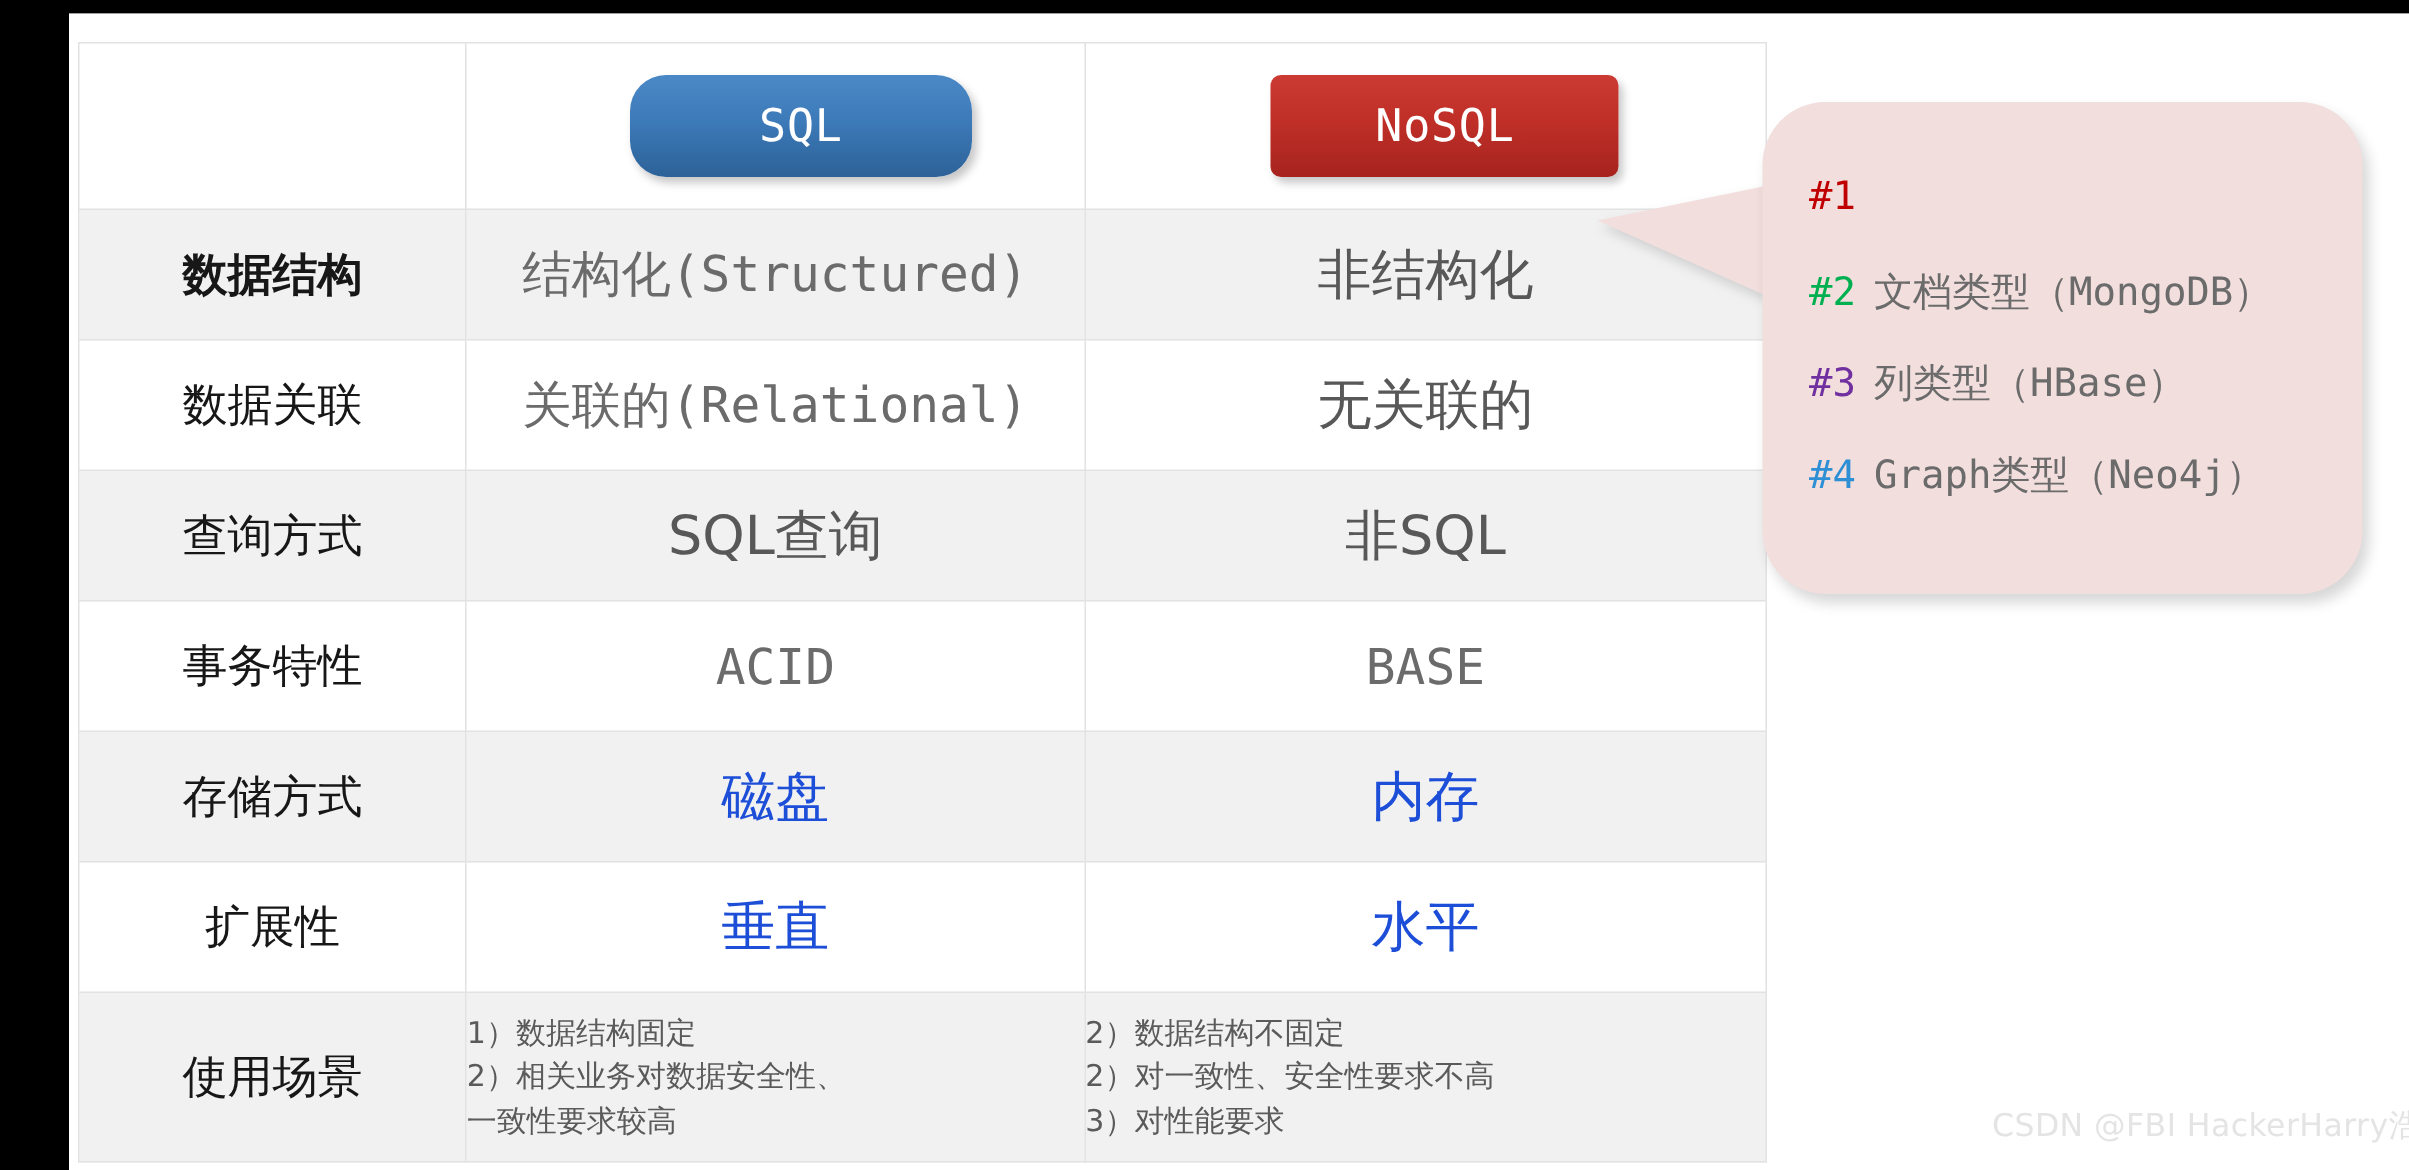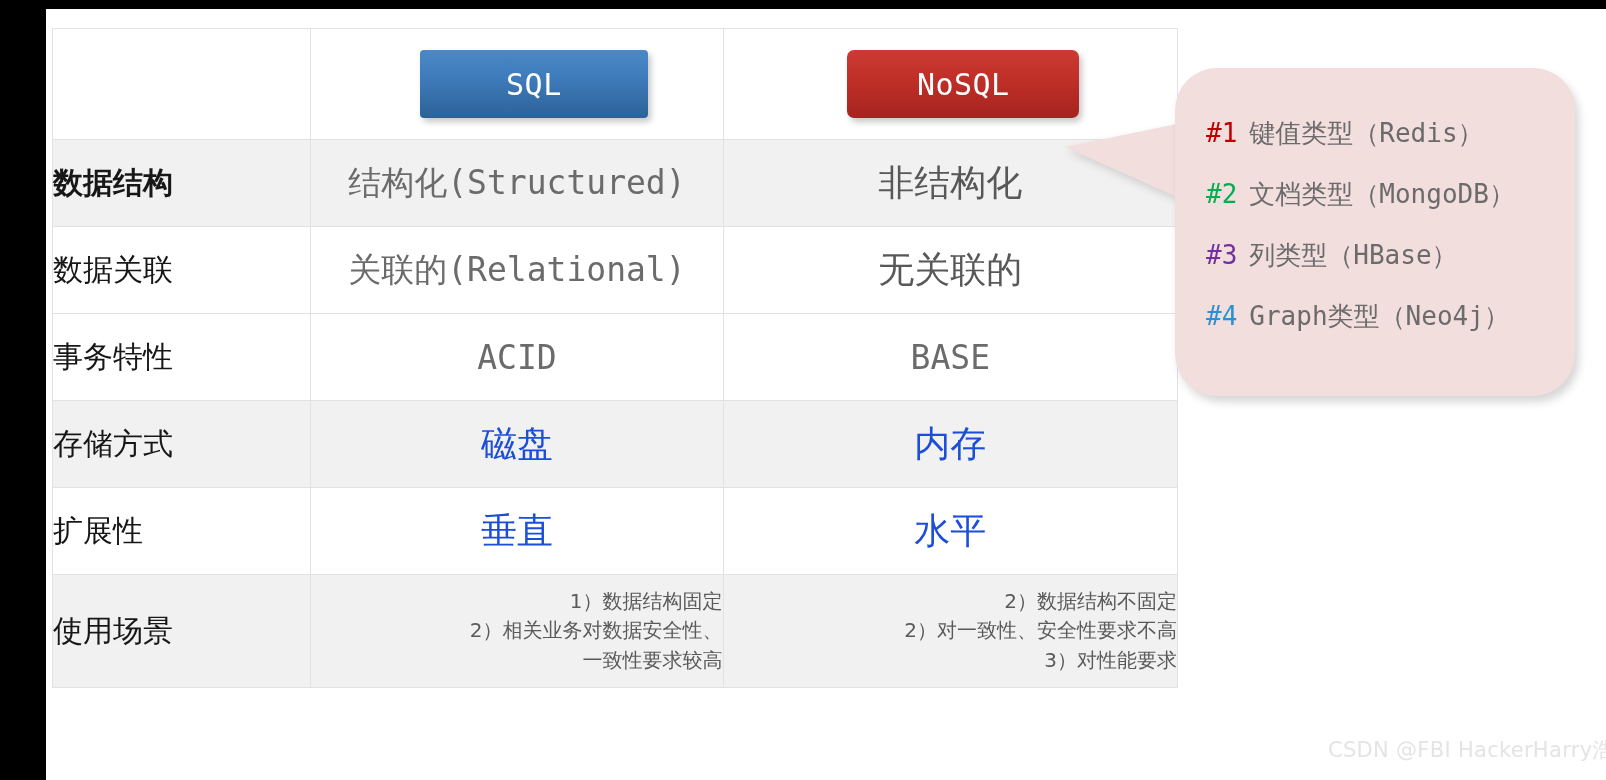--- a/index.html
+++ b/index.html
@@ -61,36 +61,36 @@
     justify-content: center;
     color: #ffffff;
     font-size: 30px;
     letter-spacing: 0.5px;
     font-family: "DejaVu Sans Mono", "Liberation Mono", monospace;
   }
   .pill-sql {
     width: 228px;
     height: 68px;
     margin-left: 34px;
-    border-radius: 4px;
+    border-radius: 24px;
     background: linear-gradient(180deg, #4b88c6 0%, #3d7ab9 45%, #2c6297 100%);
     box-shadow: 3px 4px 6px rgba(0,0,0,0.22);
   }
   .pill-nosql {
     width: 232px;
     height: 68px;
     margin-left: 26px;
     border-radius: 7px;
     background: linear-gradient(180deg, #cb3a33 0%, #bf2f28 45%, #a7231e 100%);
     box-shadow: 3px 4px 6px rgba(0,0,0,0.22);
     text-align: center;
   }
 
   .row-label {
-    text-align: left;
+    text-align: center;
     font-size: 30px;
     color: #171717;
     height: 86px;
   }
   .row-label.bold { font-weight: bold; }
 
   .cell-val {
     text-align: center;
     font-size: 36px;
     color: #585858;
@@ -104,21 +104,21 @@
   .cell-val.dark { color: #1d4ed8; }
 
   .row-tall td { height: 112px; }
   .cell-list {
     text-align: left;
     font-size: 20px;
     color: #5a5a5a;
     line-height: 1.48;
     padding: 6px 0 6px 48px;
   }
-  .cell-list .li { white-space: nowrap; text-align: right; }
+  .cell-list .li { white-space: nowrap; }
 
   
   .callout {
     position: absolute;
     left: 1129px;
     top: 59px;
     width: 400px;
     height: 328px;
     background: #f2dedd;
     border-radius: 42px;
@@ -198,20 +198,25 @@
           <td class="cell-val mono">结构化(Structured)</td>
           <td class="cell-val">非结构化</td>
         </tr>
 
         <tr class="plain">
           <td class="row-label">数据关联</td>
           <td class="cell-val mono">关联的(Relational)</td>
           <td class="cell-val">无关联的</td>
         </tr>
 
+        <tr class="shade">
+          <td class="row-label">查询方式</td>
+          <td class="cell-val">SQL查询</td>
+          <td class="cell-val">非SQL</td>
+        </tr>
 
         <tr class="plain">
           <td class="row-label">事务特性</td>
           <td class="cell-val mono">ACID</td>
           <td class="cell-val mono">BASE</td>
         </tr>
 
         <tr class="shade">
           <td class="row-label">存储方式</td>
           <td class="cell-val dark">磁盘</td>
@@ -238,21 +243,20 @@
           </td>
         </tr>
       </tbody>
     </table>
 
     <div class="callout-tail"></div>
     <div class="callout"></div>
     <div class="callout-inner">
       <div class="co-line">
         <span class="co-num" style="color:#c00000">#1</span>
-        <span class="co-txt">键值类型（Redis）</span>
       </div>
       <div class="co-line">
         <span class="co-num" style="color:#00b050">#2</span>
         <span class="co-txt">文档类型（MongoDB）</span>
       </div>
       <div class="co-line">
         <span class="co-num" style="color:#7030a0">#3</span>
         <span class="co-txt">列类型（HBase）</span>
       </div>
       <div class="co-line">

